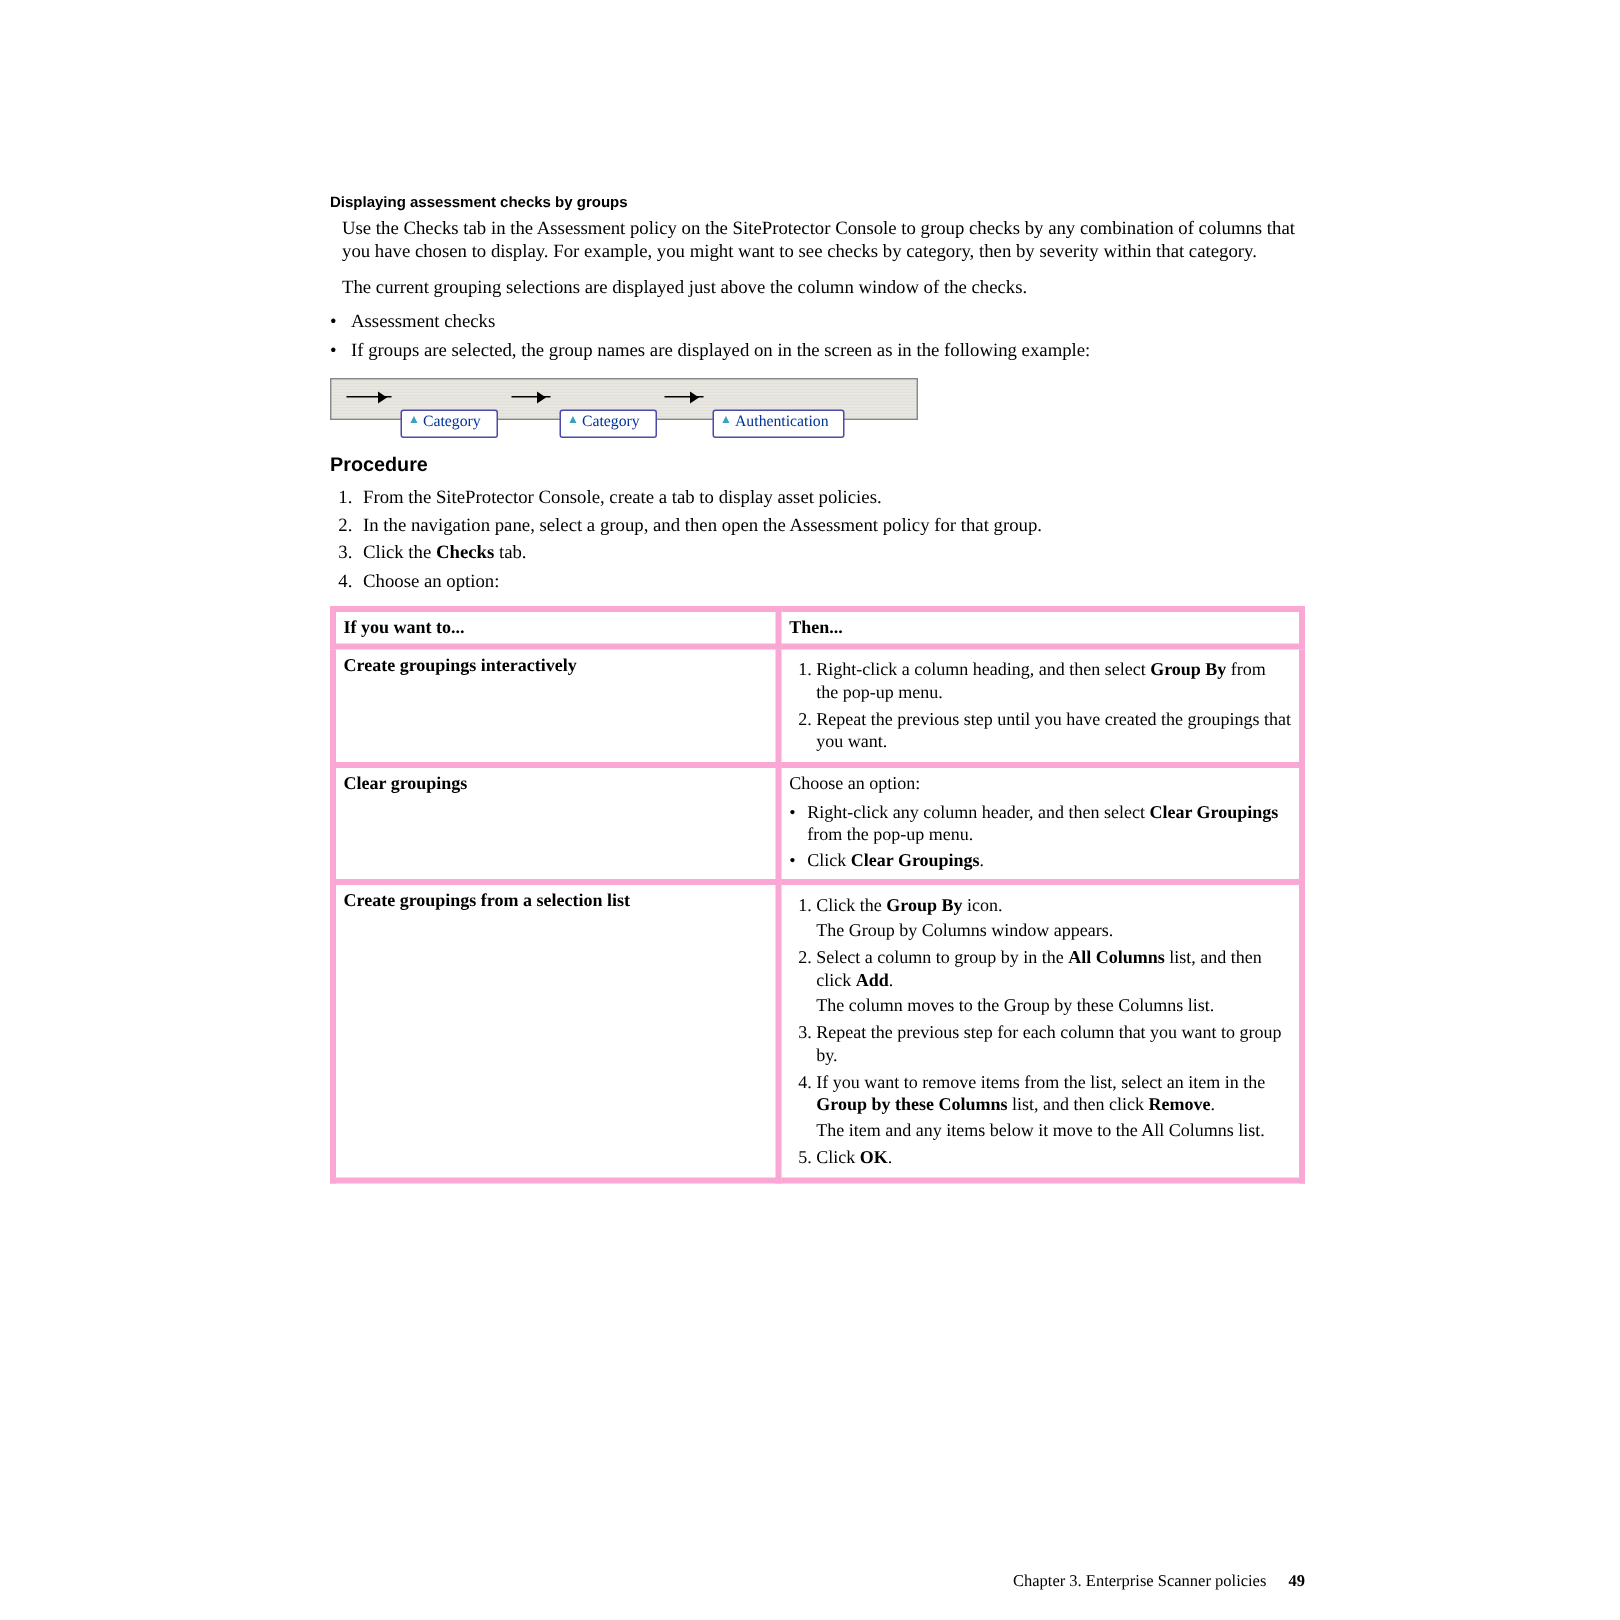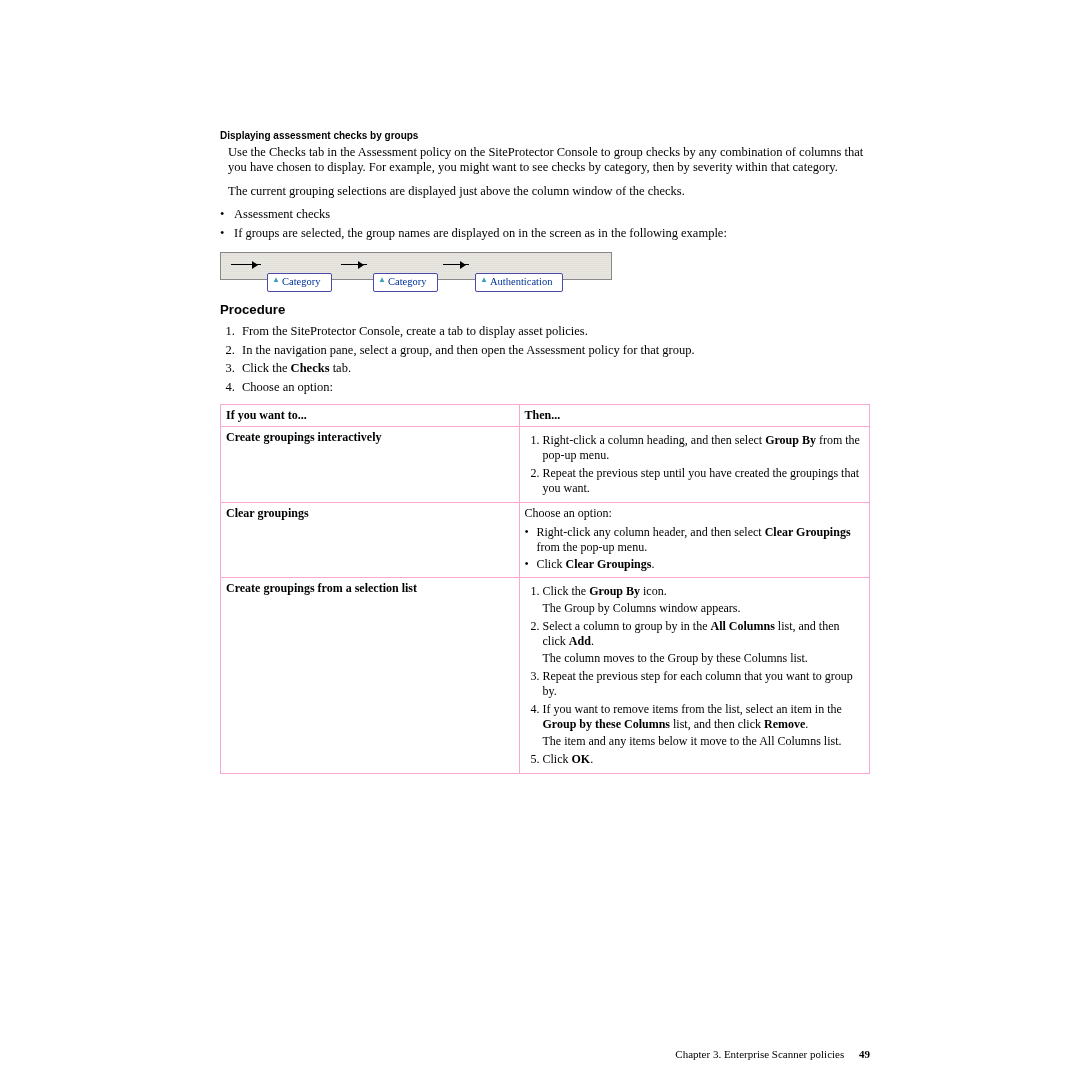--- a/index.html
+++ b/index.html
@@ -104,21 +104,21 @@
     padding-left: 4px;
     margin: 3px 0;
   }
   table.opt {
     border-collapse: collapse;
     width: 100%;
     margin-top: 8px;
     font-size: 12px;
   }
   table.opt th, table.opt td {
-    border: 1px solid #f9a8d4;
+    border: 4px solid #f9a8d4;
     padding: 3px 5px;
     vertical-align: top;
     text-align: left;
   }
   table.opt th {
     font-weight: bold;
   }
   table.opt td:first-child, table.opt th:first-child {
     width: 46%;
     font-weight: bold;

